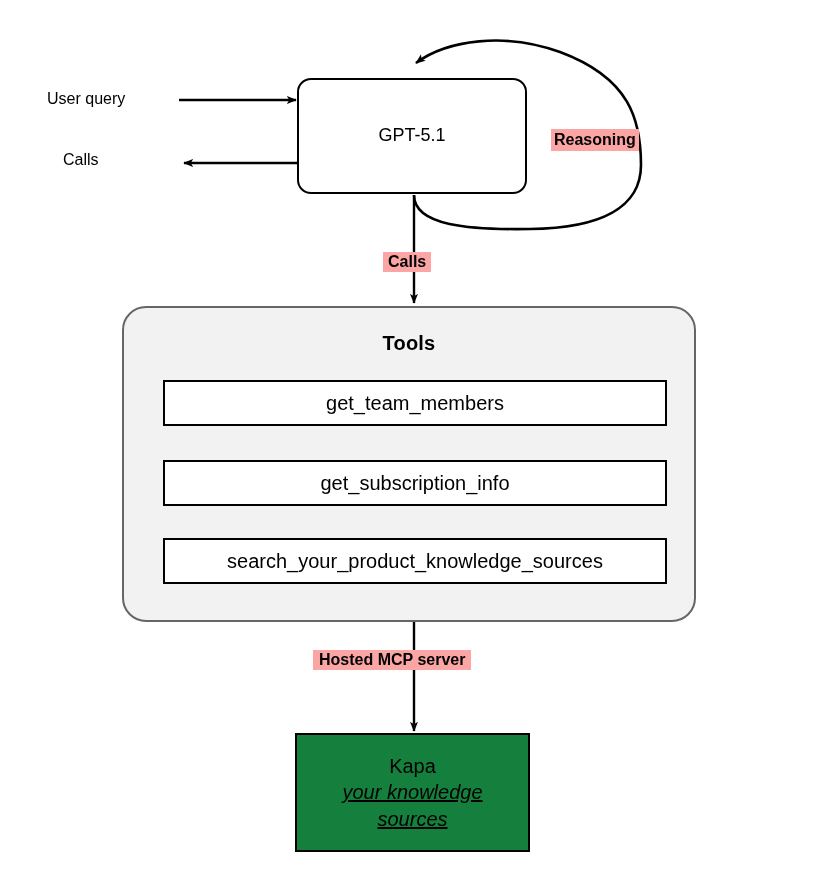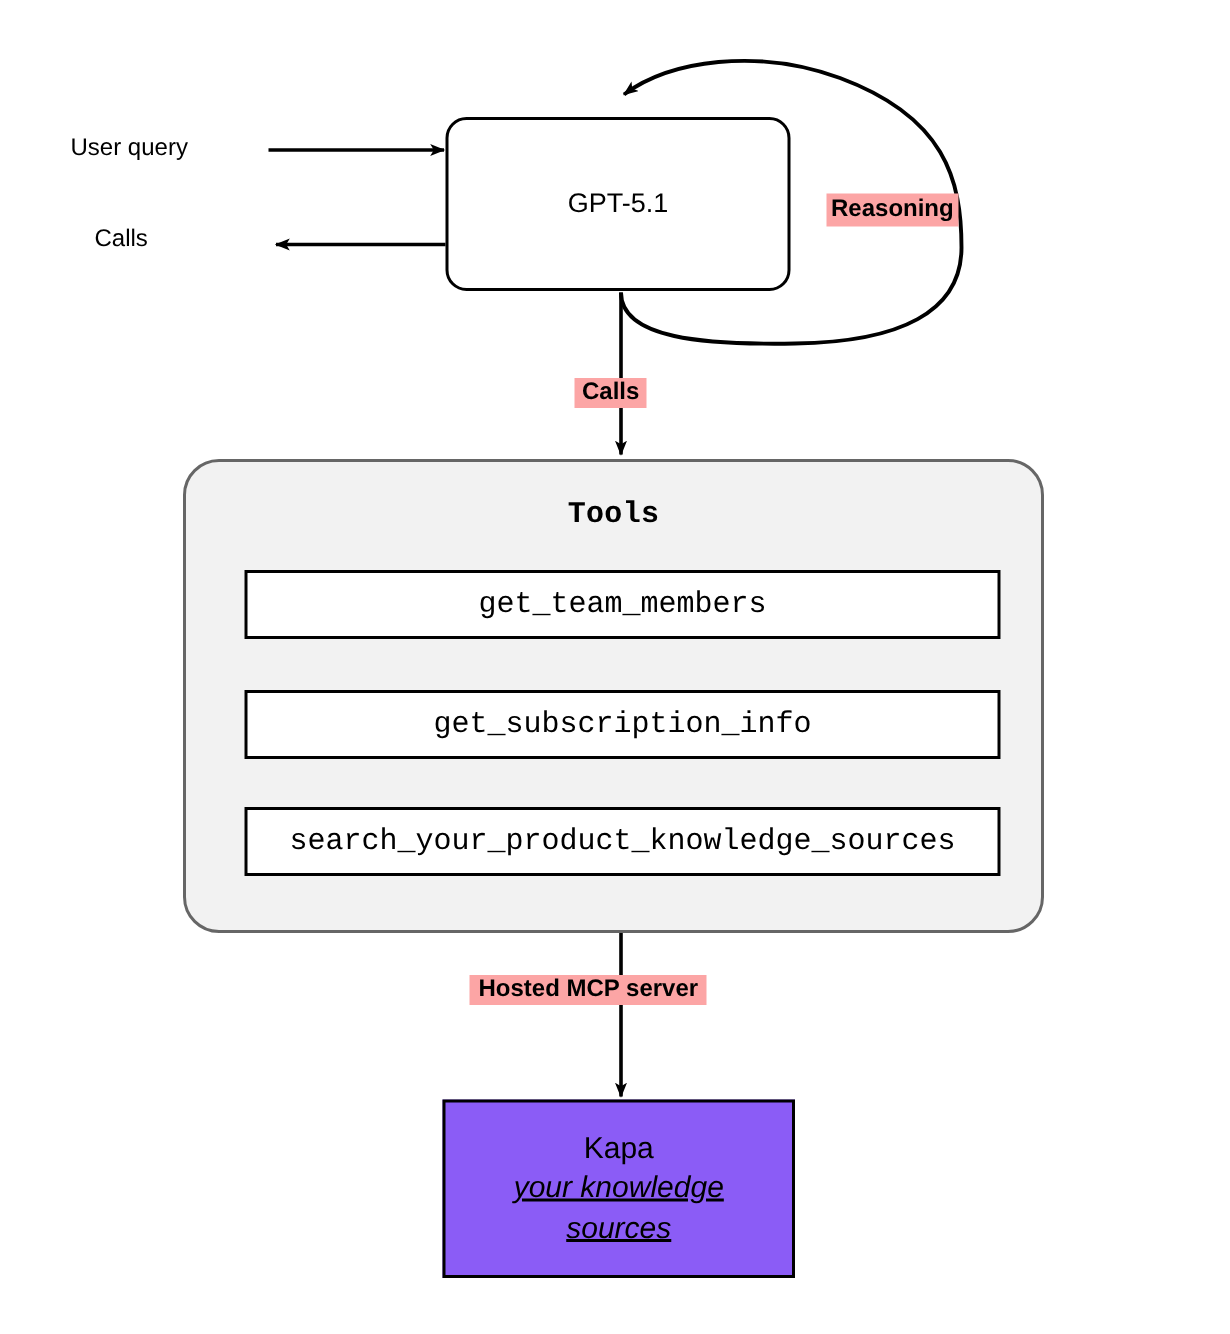--- a/index.html
+++ b/index.html
@@ -55,21 +55,20 @@
   .tools-container {
     left: 122px;
     top: 306px;
     width: 574px;
     height: 316px;
     border: 2px solid #666666;
     border-radius: 24px;
     background: #f2f2f2;
     display: block;
     z-index: 2;
-    font-family: Liberation Mono, monospace;
   }
   .tools-title {
     position: absolute;
     left: 0;
     right: 0;
     top: 24px;
     text-align: center;
     font-size: 20px;
     font-weight: bold;
     letter-spacing: 0.2px;
@@ -91,21 +90,21 @@
   .tool-box-0 { top: 72px; }
   .tool-box-1 { top: 152px; }
   .tool-box-2 { top: 230px; }
 
   .kb-box {
     left: 295px;
     top: 733px;
     width: 235px;
     height: 119px;
     border: 2px solid #000000;
-    background: #8b5cf6;
+    background: #15803d;
     flex-direction: column;
     font-size: 20px;
     line-height: 1.32;
     z-index: 3;
   }
   .kb-line-italic { font-style: italic; text-decoration: underline; }
 
   
   .label {
     position: absolute;

